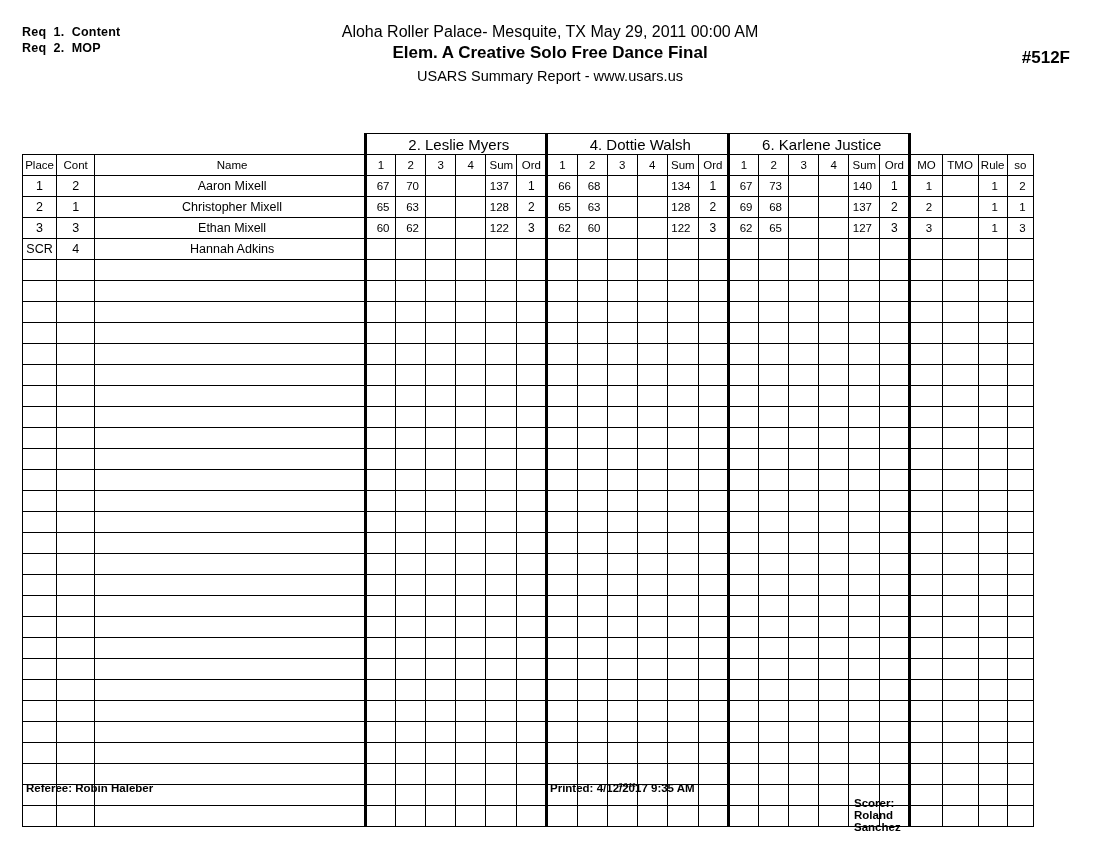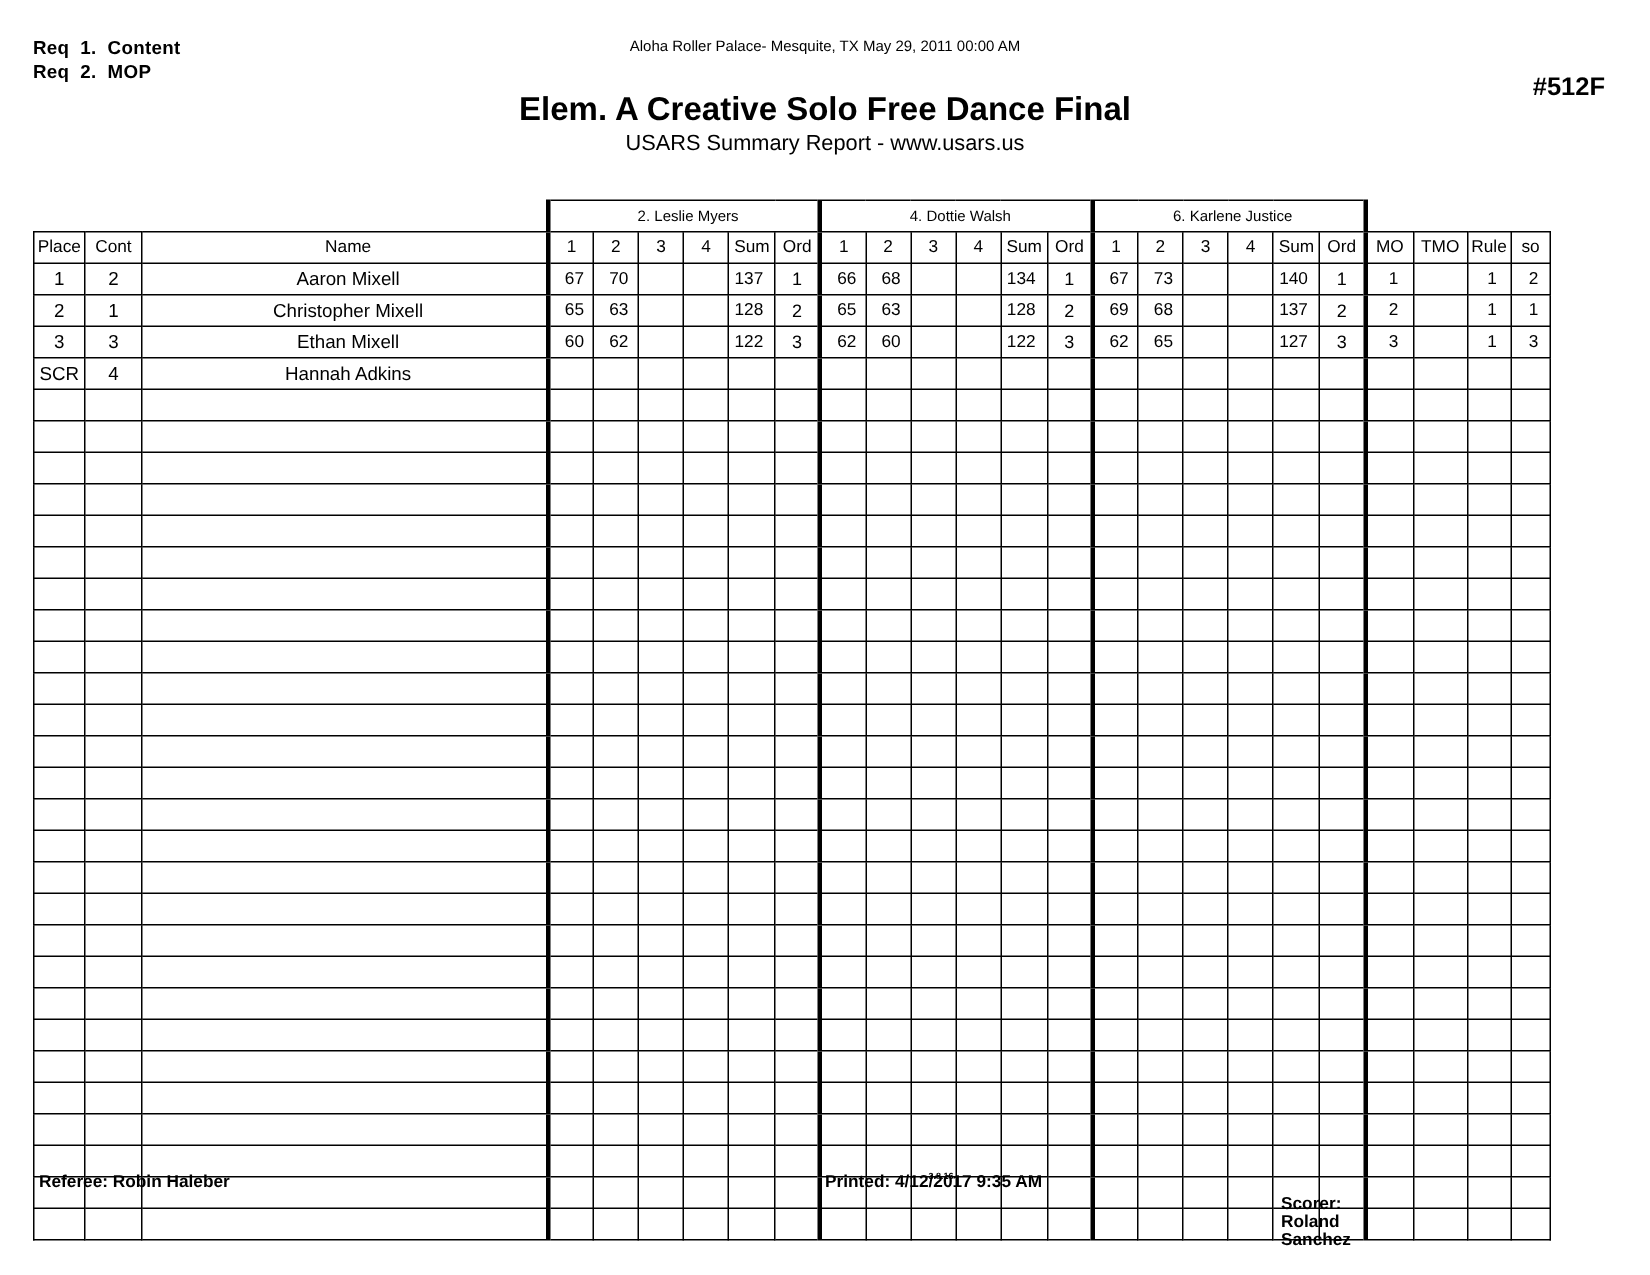--- a/index.html
+++ b/index.html
@@ -43,28 +43,27 @@
     right: 0;
     top: 22px;
     text-align: center;
   }
   .title-main {
     font-size: 18px;
     font-weight: bold;
     line-height: 22px;
   }
   .title-venue {
-    font-size: 10px;
+    font-size: 16px;
     line-height: 19px;
   }
   .title-event {
-    font-size: 22px;
+    font-size: 17px;
     font-weight: bold;
     line-height: 24px;
-    margin-top: 20px;
   }
   .title-report {
     font-size: 14.5px;
     line-height: 22px;
   }
 
   
   .sheet {
     position: absolute;
     left: 22px;
@@ -84,21 +83,21 @@
     font-weight: normal;
     text-align: center;
     vertical-align: middle;
     overflow: hidden;
     white-space: nowrap;
   }
   .no-border-cell {
     border: none !important;
   }
   .judge-head {
-    font-size: 10px;
+    font-size: 15px;
     text-align: left;
     padding-left: 5px !important;
     height: 19px;
   }
   .thick-left { border-left: 3px solid #000000 !important; }
   .thick-right { border-right: 3px solid #000000 !important; }
 
   .hdr-row td {
     font-size: 11.5px;
     height: 19px;

